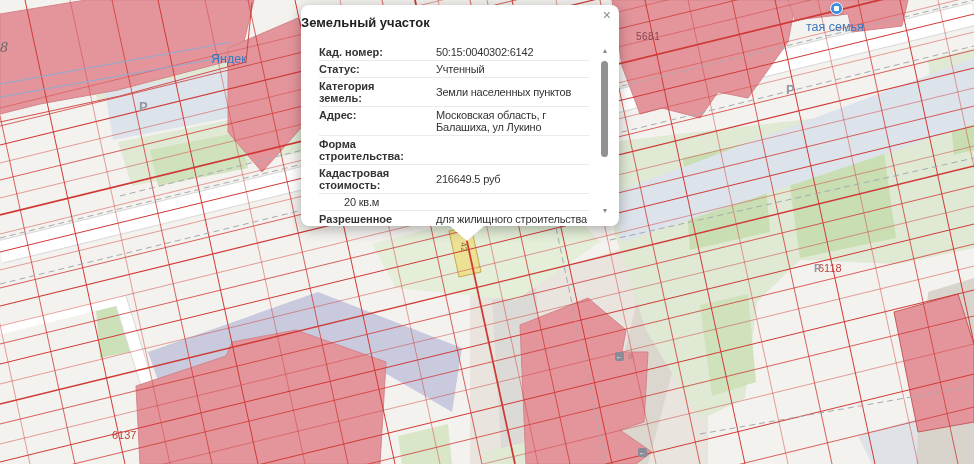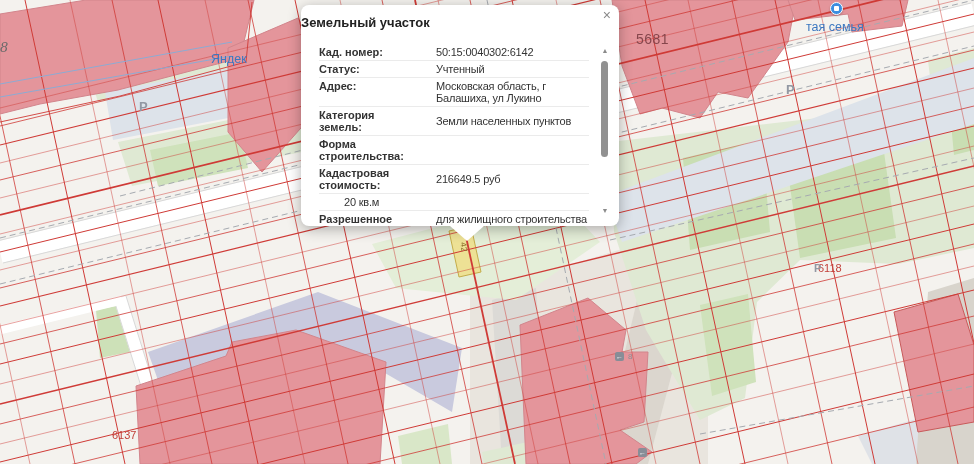--- a/index.html
+++ b/index.html
@@ -2,21 +2,21 @@
 <html><head>
 <meta charset="utf-8">
 <style>
   * { margin:0; padding:0; box-sizing:border-box; }
   html,body { font-family:"Liberation Sans", sans-serif; }
   #stage { position:relative; width:974px; height:464px; overflow:hidden; background:#f4f2ee; }
   #map-svg { position:absolute; left:0; top:0; z-index:0; }
 
   .lbl { position:absolute; z-index:2; white-space:nowrap; }
   .lbl-parcel { font-size:11px; color:#c2403a; }
-  .lbl-bldg   { font-size:14px; color:#86464c; letter-spacing:.5px; }
+  .lbl-bldg   { font-size:10px; color:#86464c; letter-spacing:.5px; }
   .lbl-park   { font-size:13px; font-weight:bold; color:#9298a3; }
   .lbl-poi    { font-size:12.5px; color:#3b77c0; }
   .lbl-house  { font-size:13px; font-style:italic; color:#6a6a6a; font-family:"DejaVu Serif", serif; }
   .clip-yandex { width:36px; overflow:hidden; height:16px; }
   .poi-dot { position:absolute; z-index:2; width:13px; height:13px; border-radius:50%;
              background:#3b8ee0; border:1.5px solid #fff; box-shadow:0 1px 2px rgba(0,0,0,.25); }
   .poi-dot i { display:block; width:5px; height:5px; background:#fff; border-radius:1px; margin:2.5px auto; }
   .marker-42 { position:absolute; z-index:2; left:452px; top:242px; width:24px; text-align:center;
                transform:rotate(80deg); font-size:8.5px; color:#8c712c; }
   .entrance { position:absolute; z-index:2; width:9px; height:9px; background:#878d97; border-radius:2px;
@@ -204,26 +204,26 @@
     <div id="rows-viewport">
       <div class="row">
         <span class="rlabel">Кад. номер:</span>
         <span class="rvalue">50:15:0040302:6142</span>
       </div>
       <div class="row">
         <span class="rlabel">Статус:</span>
         <span class="rvalue">Учтенный</span>
       </div>
       <div class="row">
+        <span class="rlabel">Категория земель:</span>
+        <span class="rvalue">Земли населенных пунктов</span>
+      </div>
+      <div class="row">
         <span class="rlabel">Адрес:</span>
         <span class="rvalue">Московская область, г Балашиха, ул Лукино</span>
-      </div>
-      <div class="row">
-        <span class="rlabel">Категория земель:</span>
-        <span class="rvalue">Земли населенных пунктов</span>
       </div>
       <div class="row">
         <span class="rlabel">Форма строительства:</span>
       </div>
       <div class="row">
         <span class="rlabel">Кадастровая стоимость:</span>
         <span class="rvalue">216649.5 руб</span>
       </div>
       <div class="row">
         <span class="rvalue">20 кв.м</span>

